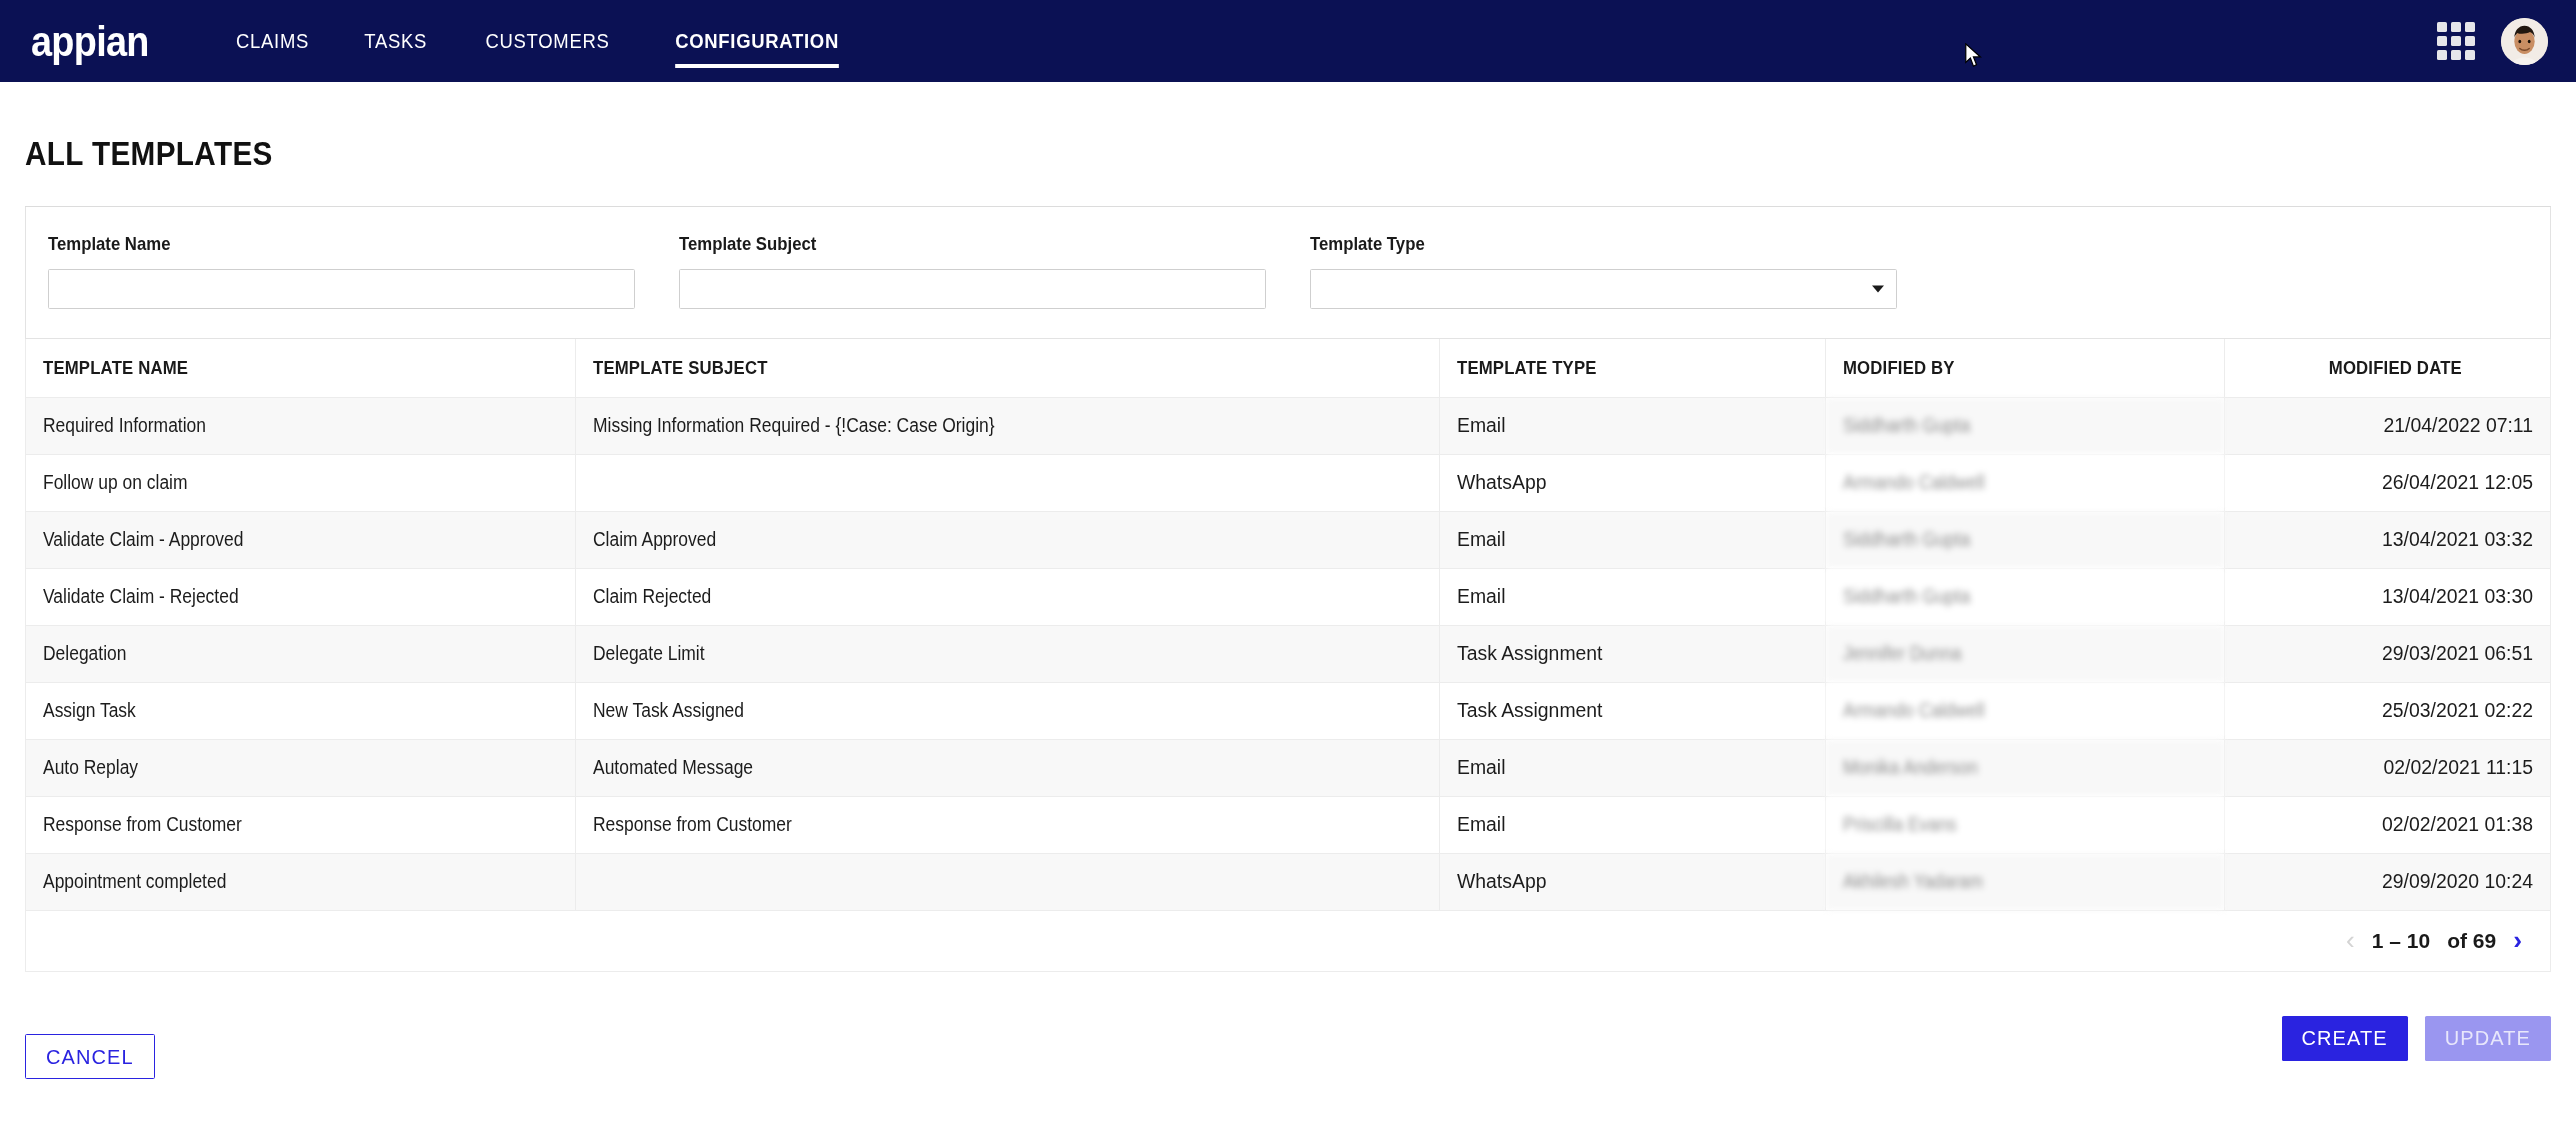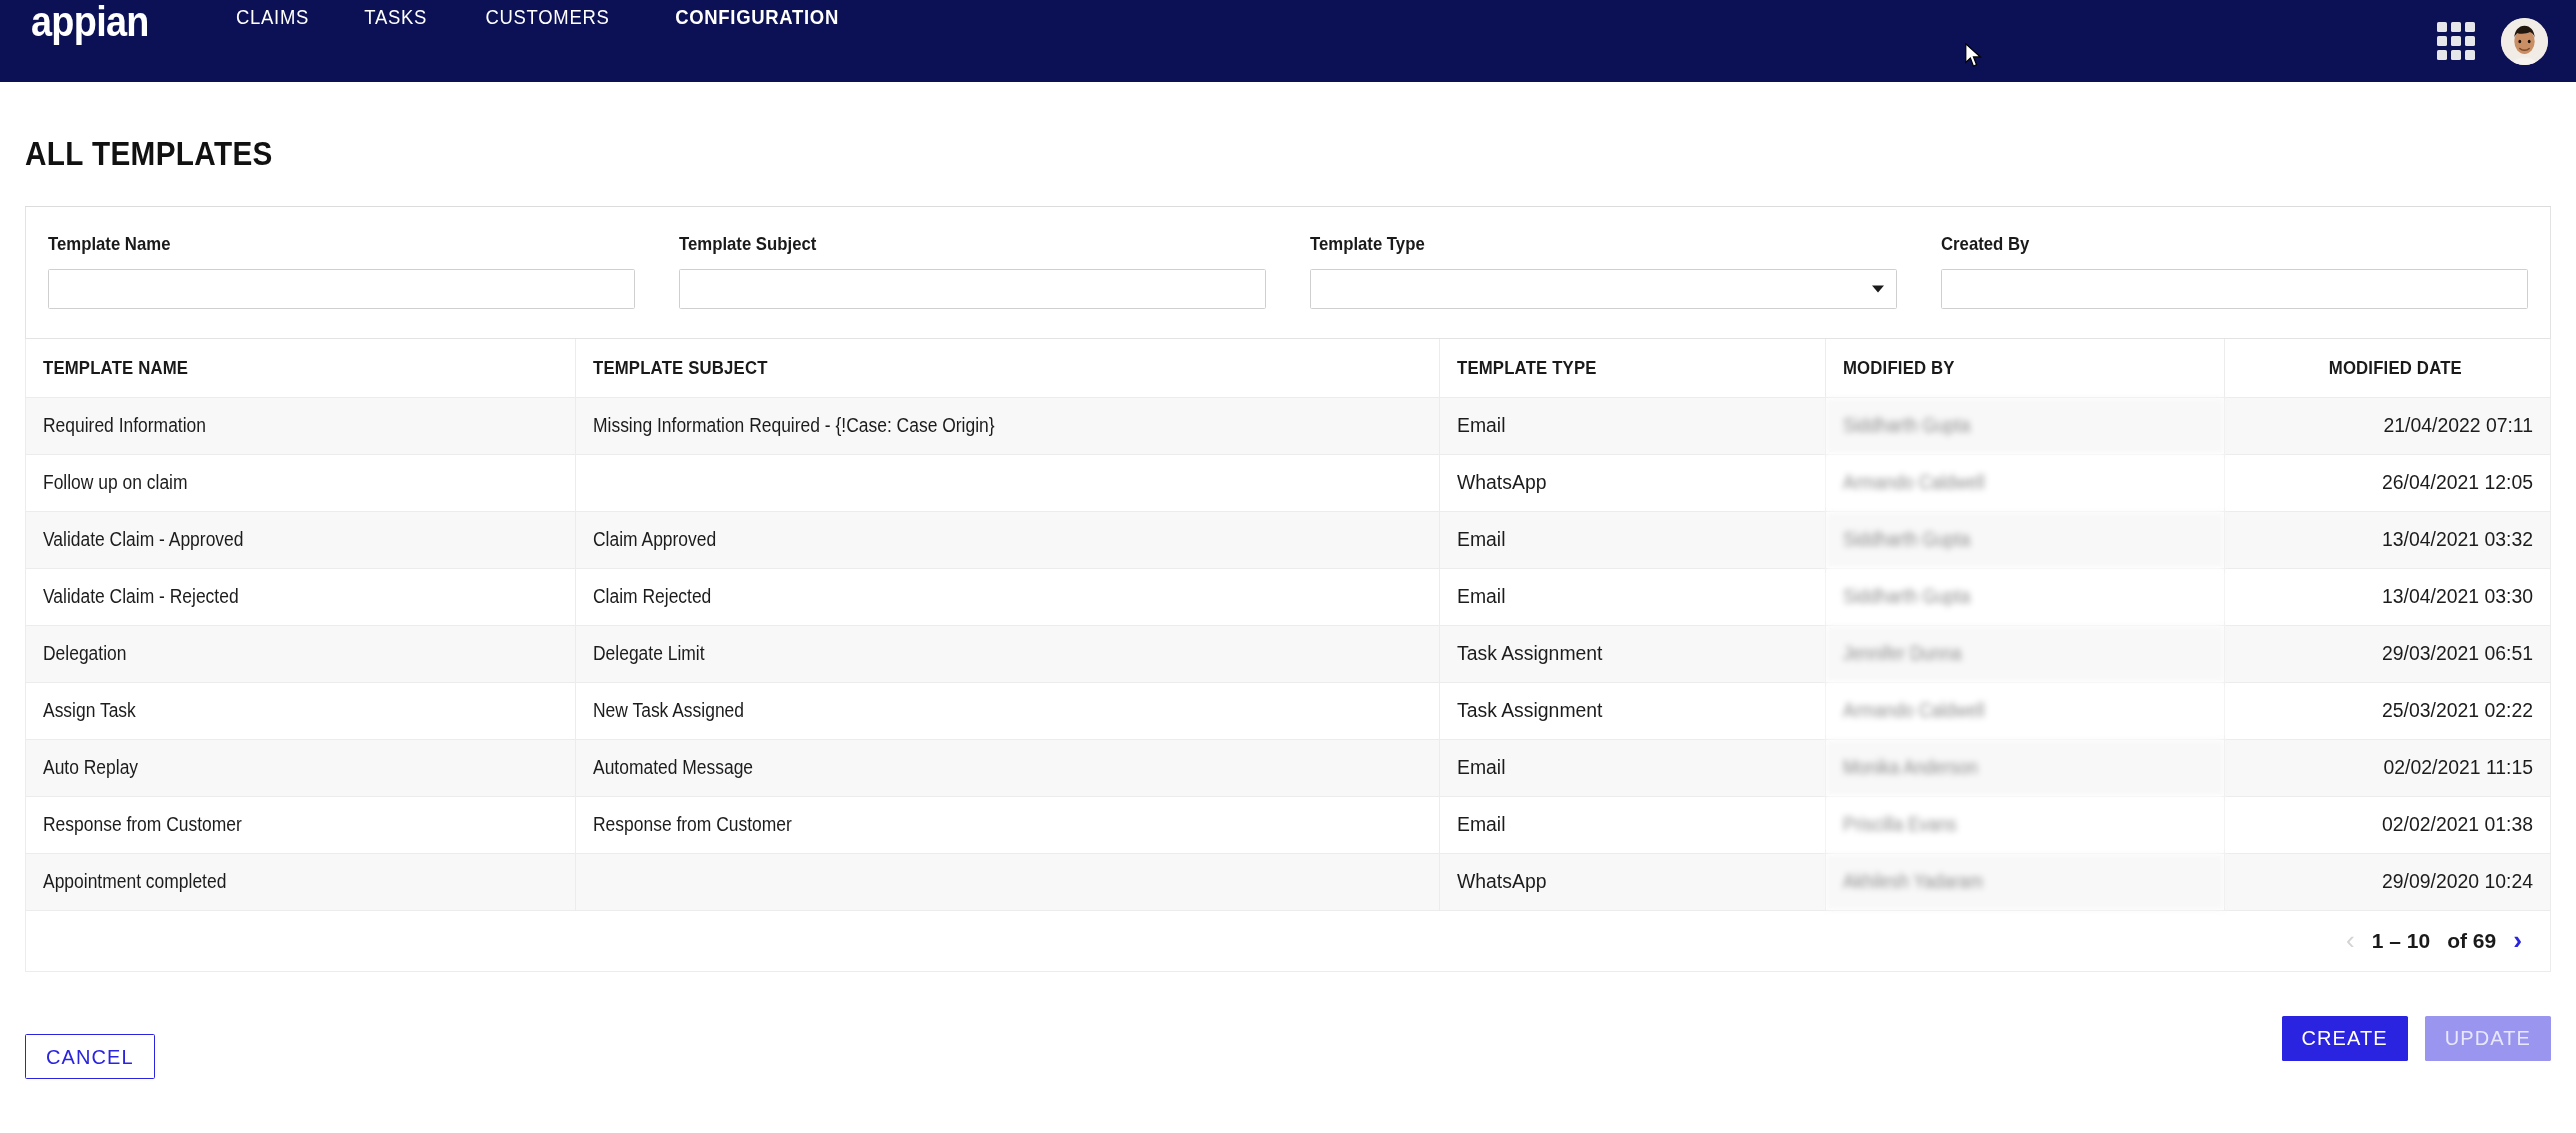--- a/index.html
+++ b/index.html
@@ -11,20 +11,21 @@
     font-family: "Liberation Sans", sans-serif;
     overflow: hidden;
   }
 
   
   #topnav {
     position: relative;
     height: 82px;
     background: #0B1154;
     display: flex;
+    align-items: center;
     padding: 0 31px;
   }
   #logo {
     font-family: "Liberation Sans", sans-serif;
     font-size: 43px;
     font-weight: 700;
     color: #ffffff;
     letter-spacing: -0.8px;
     line-height: 1;
     transform: scaleX(0.88);
@@ -292,26 +293,20 @@
     </div>
 
     <div class="filter" style="width:25%">
       <div class="filter-label">Template Type</div>
       <div class="filter-box select">
         <span style="display:block;padding:0 11px;line-height:39px;font-size:18.6px;color:#1c1c1c;"></span>
         <span class="caret"></span>
       </div>
     </div>
 
-    <div class="filter" style="width:25%">
-      <div class="filter-label">Created By</div>
-      <div class="filter-box">
-        <input type="text" style="width: 100%; height: 100%; border: none; outline: none; padding: 0px 11px; font-size: 18.6px; font-family: &quot;Liberation Sans&quot;, sans-serif; background: transparent;" placeholder="">
-      </div>
-    </div>
   </div>
 
   <table>
     <colgroup>
       <col style="width:21.8%">
       <col style="width:34.2%">
       <col style="width:15.3%">
       <col style="width:15.8%">
       <col style="width:12.9%">
     </colgroup>

